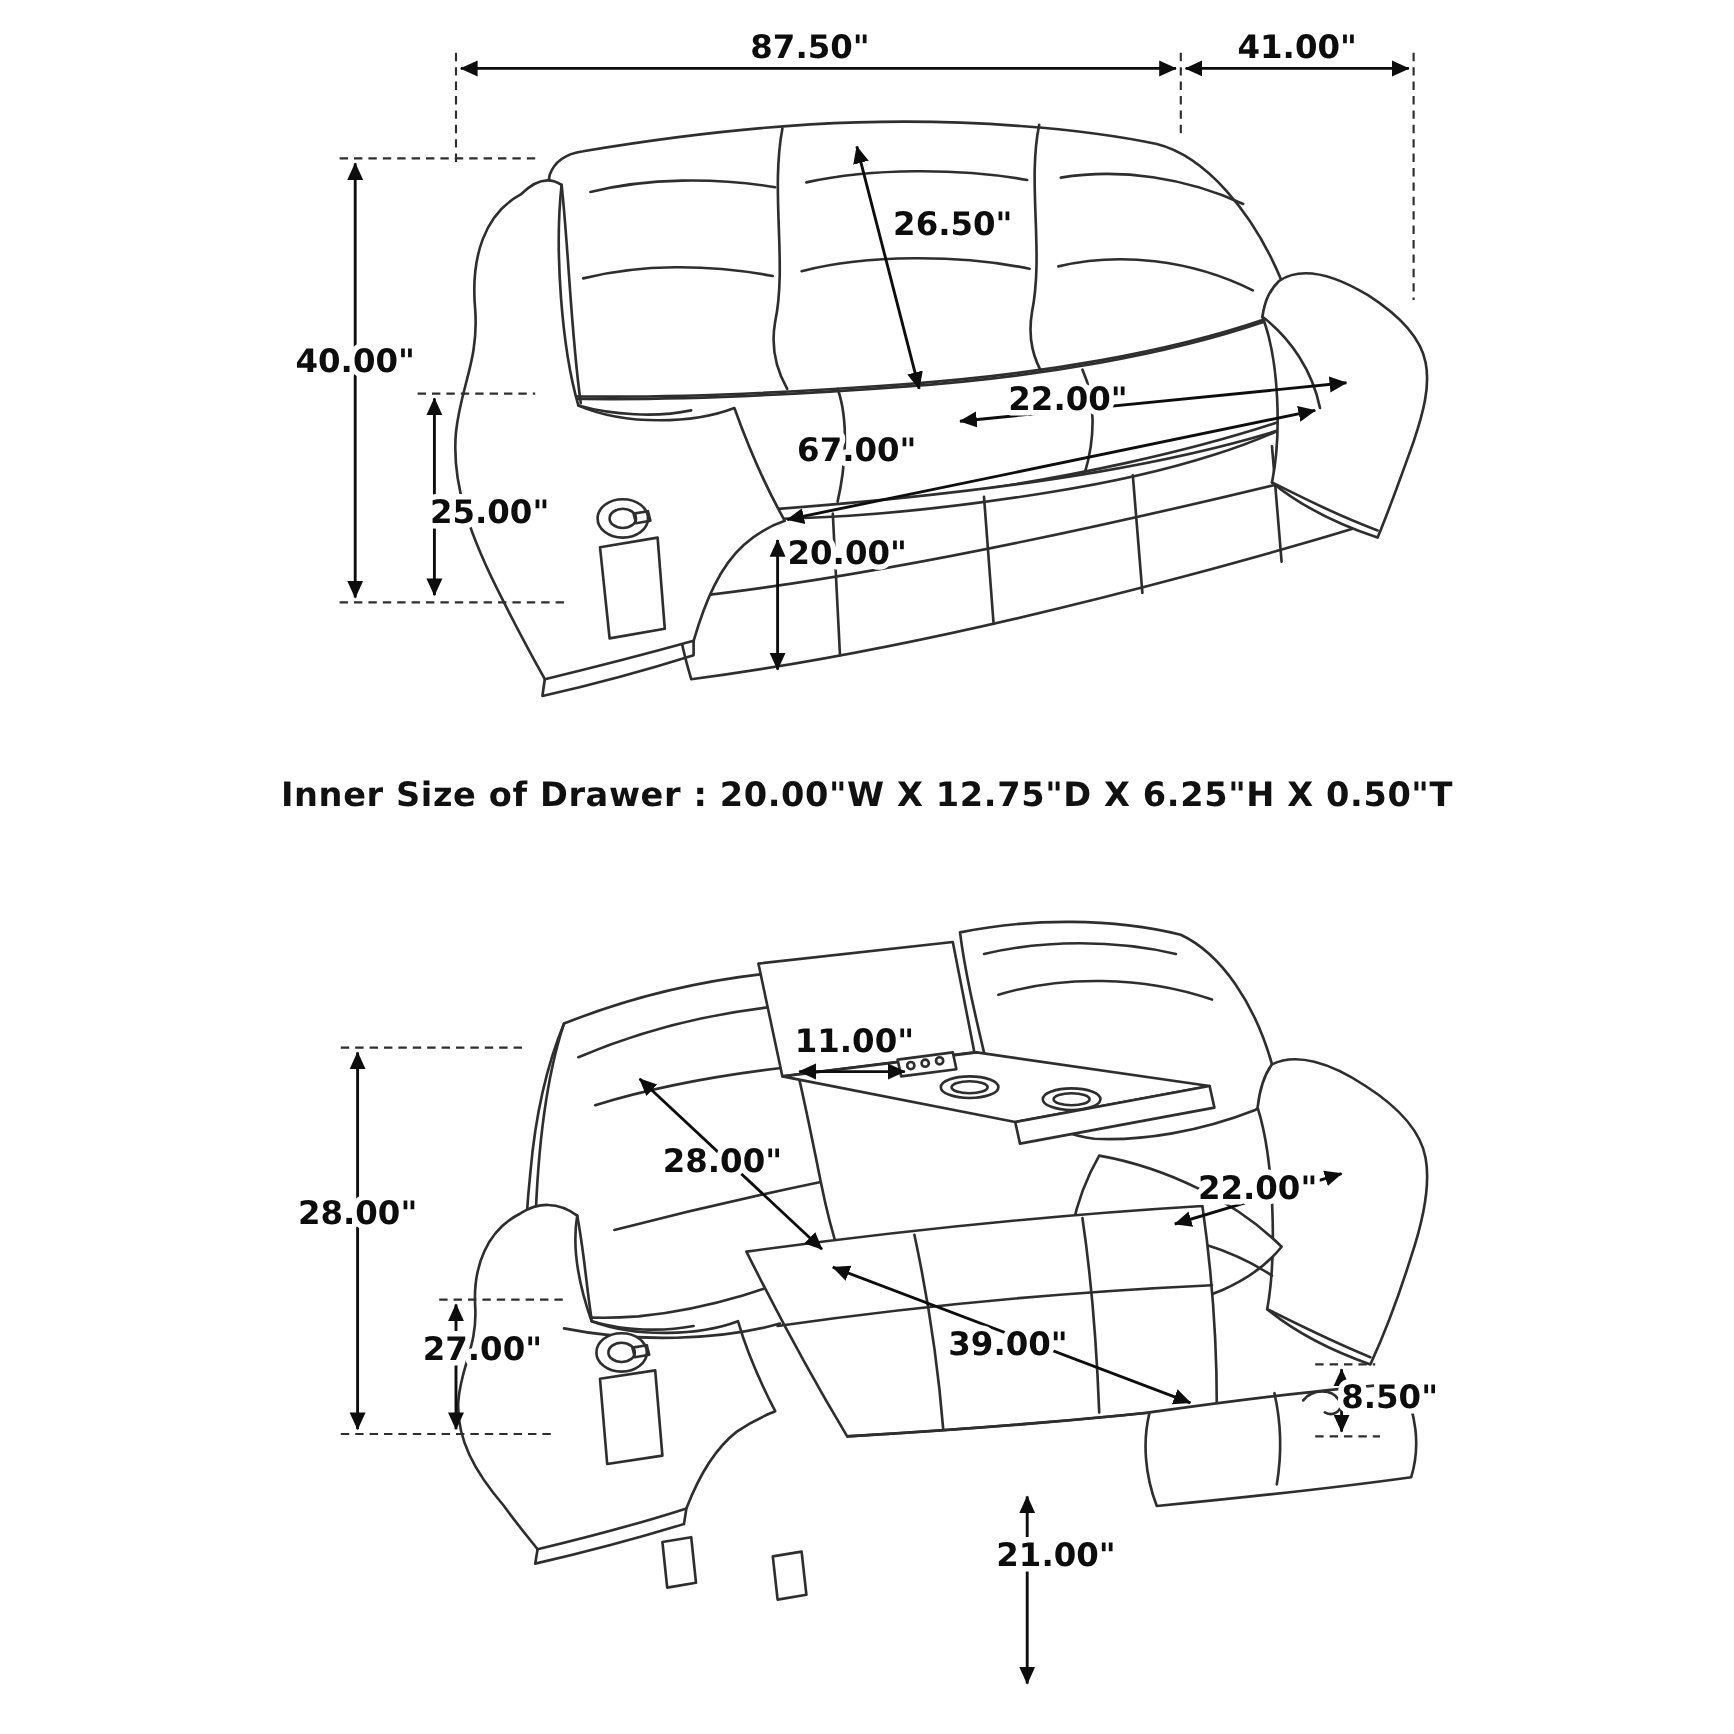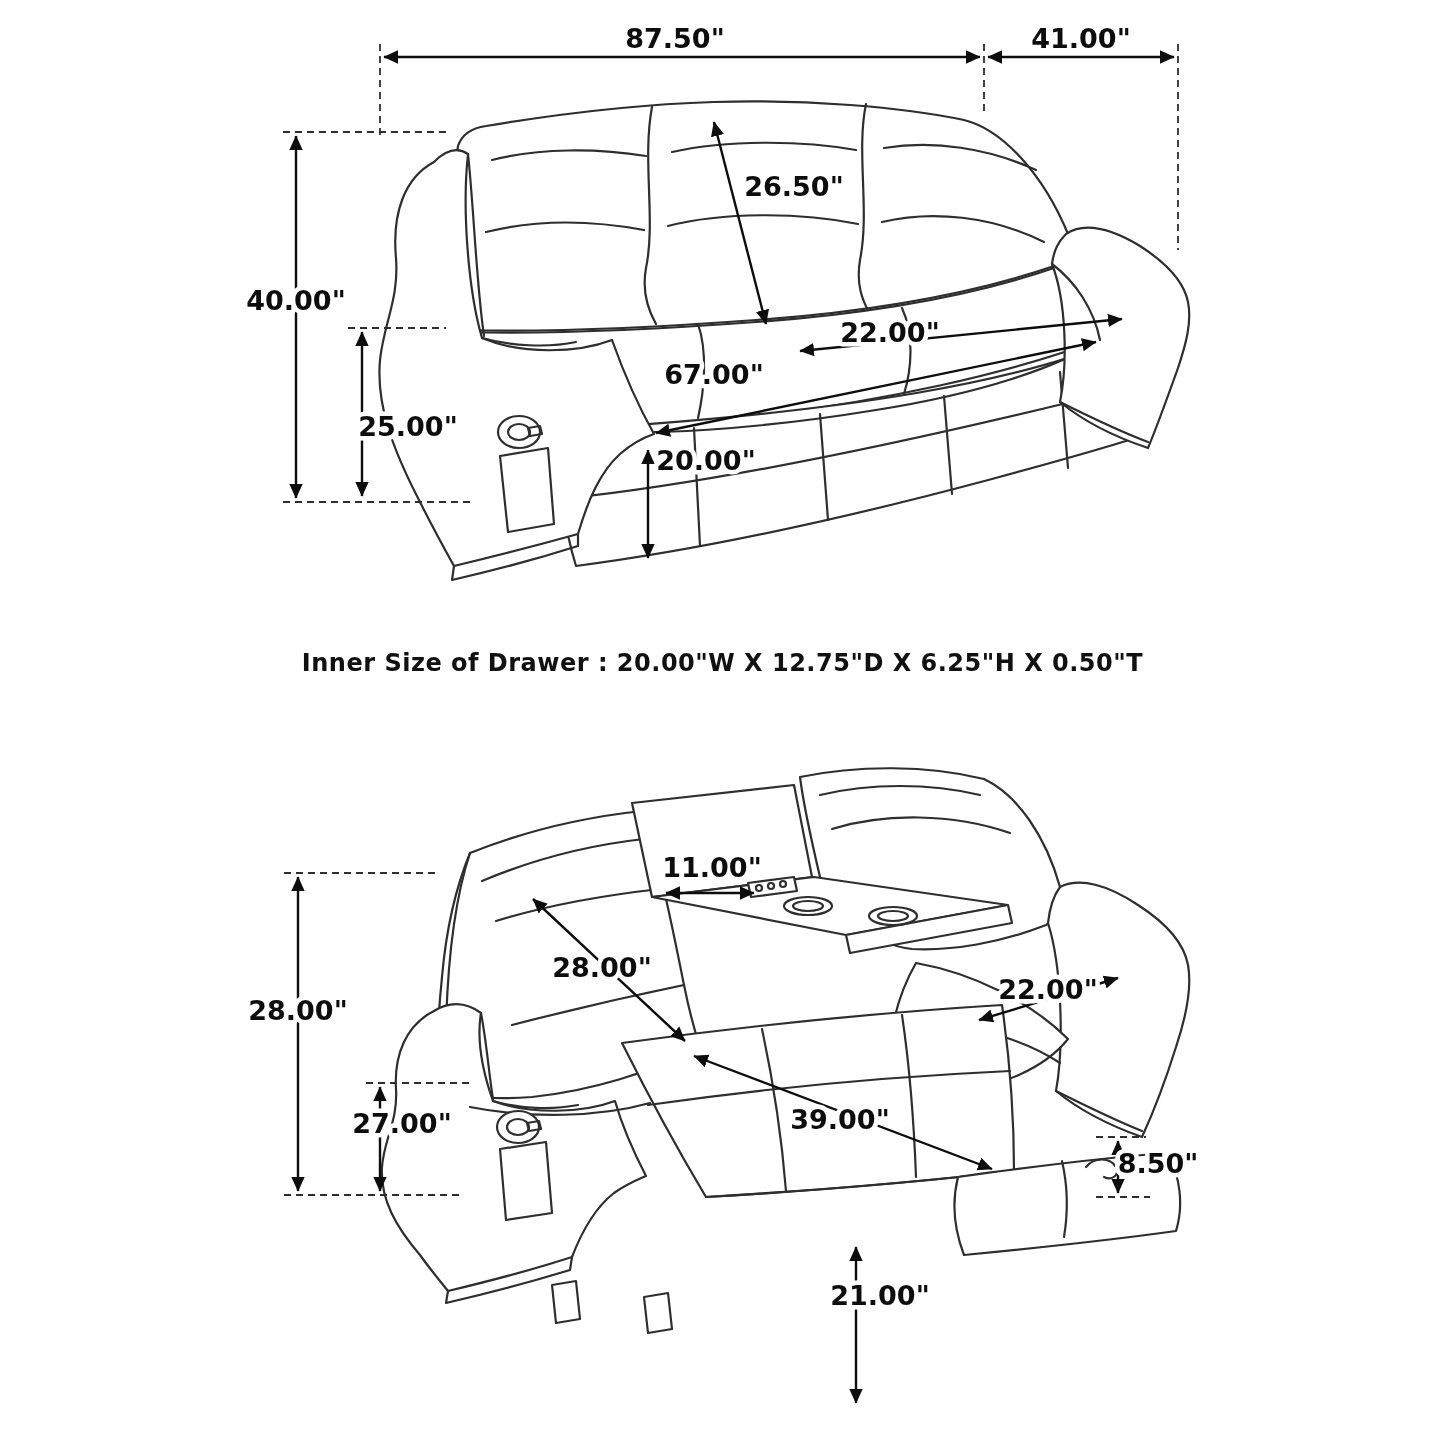--- a/index.html
+++ b/index.html
@@ -20,21 +20,21 @@
   
   .dim{
     font-family:"DejaVu Sans",sans-serif;
     font-weight:bold;font-size:27px;
     fill:#0d0d0d;stroke:#ffffff;stroke-width:9px;
     paint-order:stroke;stroke-linejoin:round;
     text-anchor:middle;
   }
   .note{
     height:85px;display:flex;align-items:center;justify-content:center;
-    font-weight:bold;font-size:24px;color:#111111;letter-spacing:0.5px;
+    font-weight:bold;font-size:28px;color:#111111;letter-spacing:0.5px;
   }
 </style>
 </head>
 <body>
 
 <div class="page">
 
   <svg width="1445" height="620" viewBox="0 0 1445 620">
     <defs>
       <marker id="ahA" viewBox="0 0 12 12" refX="10.5" refY="6" markerWidth="16" markerHeight="16" markerUnits="userSpaceOnUse" orient="auto-start-reverse">

